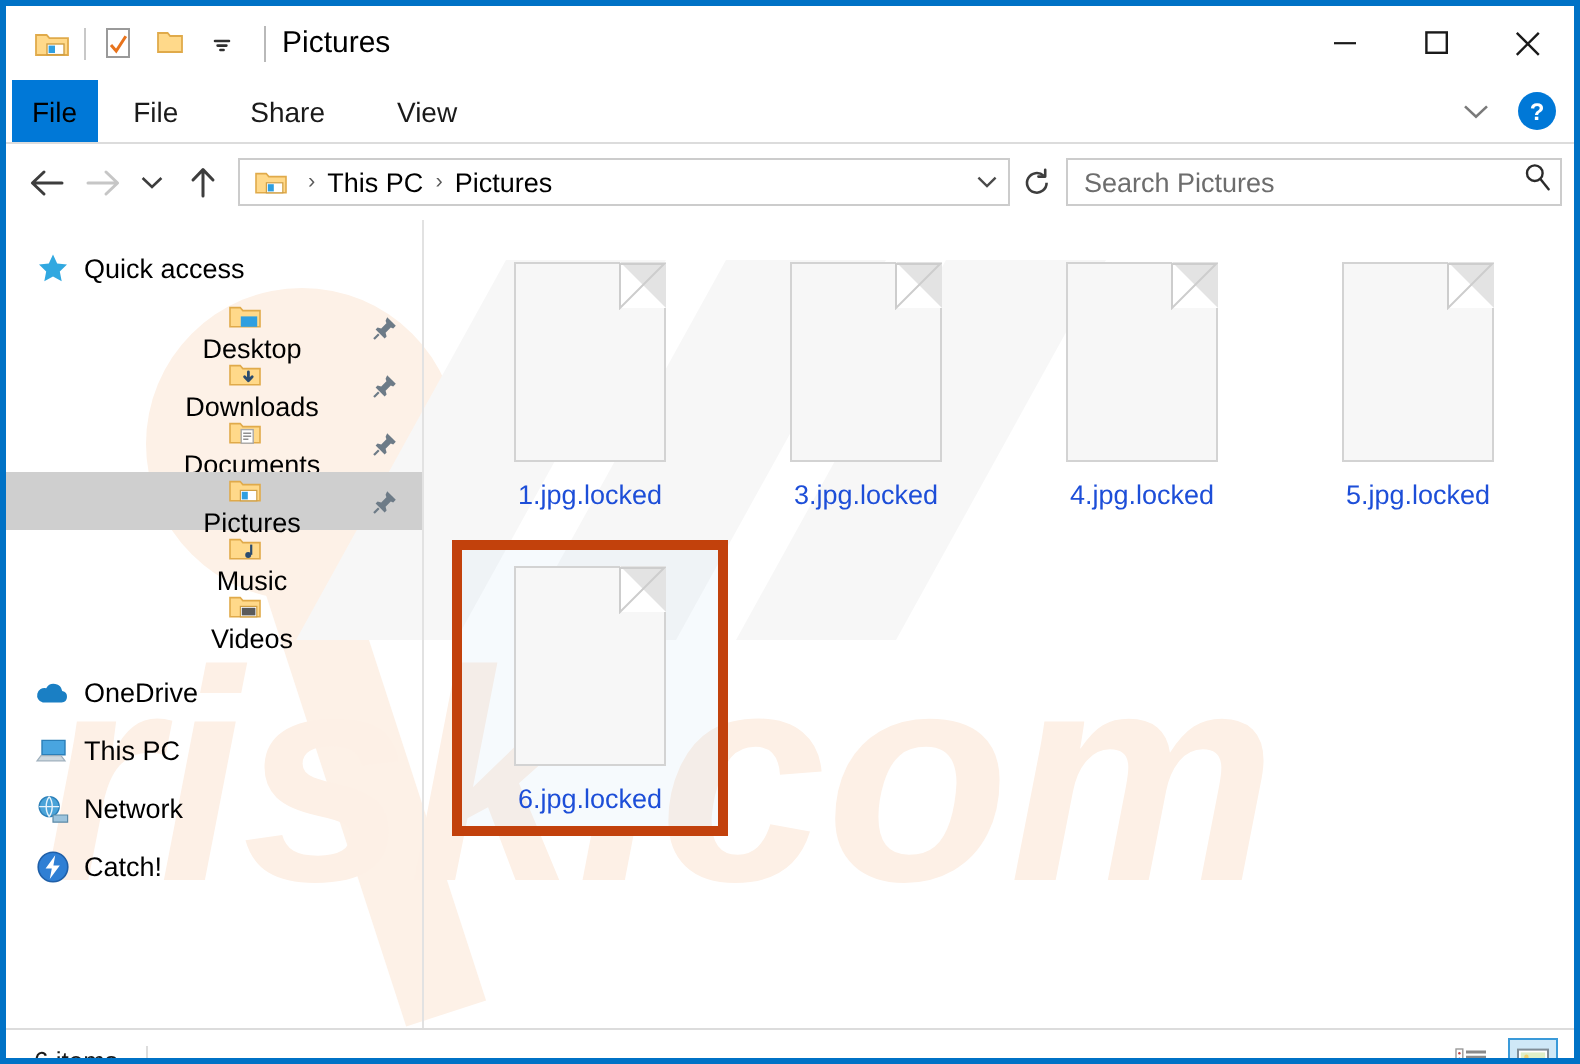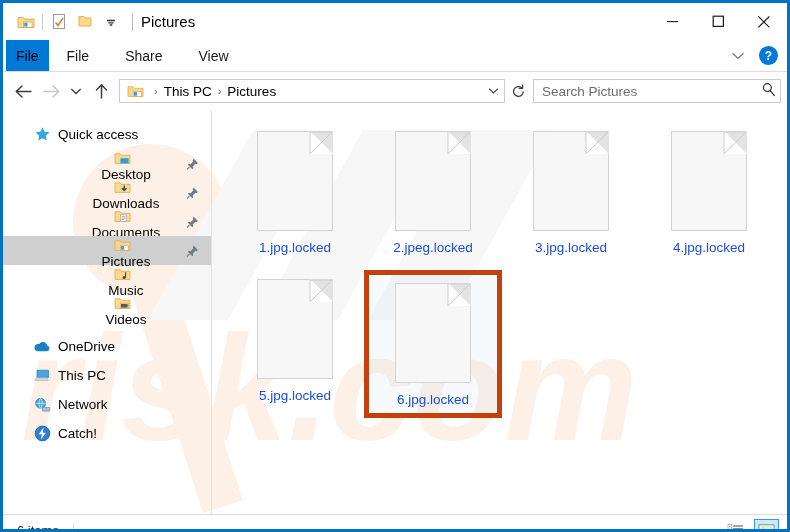--- a/index.html
+++ b/index.html
@@ -171,21 +171,21 @@
     flex: 0 0 209px;
     padding-top: 10px;
     box-sizing: border-box;
     border-right: 1px solid #e2e2e2;
     z-index: 1;
   }
   .nav-item {
     position: relative;
     height: 29px;
     display: flex; align-items: center;
-    padding-left: 30px;
+    padding-left: 14px;
     box-sizing: border-box;
     font-size: 13.5px;
     color: #000000;
   }
   .nav-item.indent { padding-left: 38px; flex-direction: column; }
   .nav-item.selected { background: #cfcfcf; }
   .nav-icon {
     width: 18px; height: 18px;
     margin-right: 7px;
     display: flex; align-items: center; justify-content: center;
@@ -602,31 +602,20 @@
             <div class="doc-body"></div>
             <div class="doc-fold-cut"></div>
             <div class="doc-fold"></div>
             <svg class="doc-fold-edge" viewBox="0 0 24 24">
                 <path d="M1 1h22L1 23z" fill="none" stroke="#cdcdcd" stroke-width="1"></path>
               </svg>
           </div>
           <div class="file-label">1.jpg.locked</div>
         </div>
 
-        <div class="file-item">
-          <div class="doc-icon">
-            <div class="doc-body"></div>
-            <div class="doc-fold-cut"></div>
-            <div class="doc-fold"></div>
-            <svg class="doc-fold-edge" viewBox="0 0 24 24">
-                <path d="M1 1h22L1 23z" fill="none" stroke="#cdcdcd" stroke-width="1"></path>
-              </svg>
-          </div>
-          <div class="file-label">2.jpeg.locked</div>
-        </div>
 
         <div class="file-item">
           <div class="doc-icon">
             <div class="doc-body"></div>
             <div class="doc-fold-cut"></div>
             <div class="doc-fold"></div>
             <svg class="doc-fold-edge" viewBox="0 0 24 24">
                 <path d="M1 1h22L1 23z" fill="none" stroke="#cdcdcd" stroke-width="1"></path>
               </svg>
           </div>

